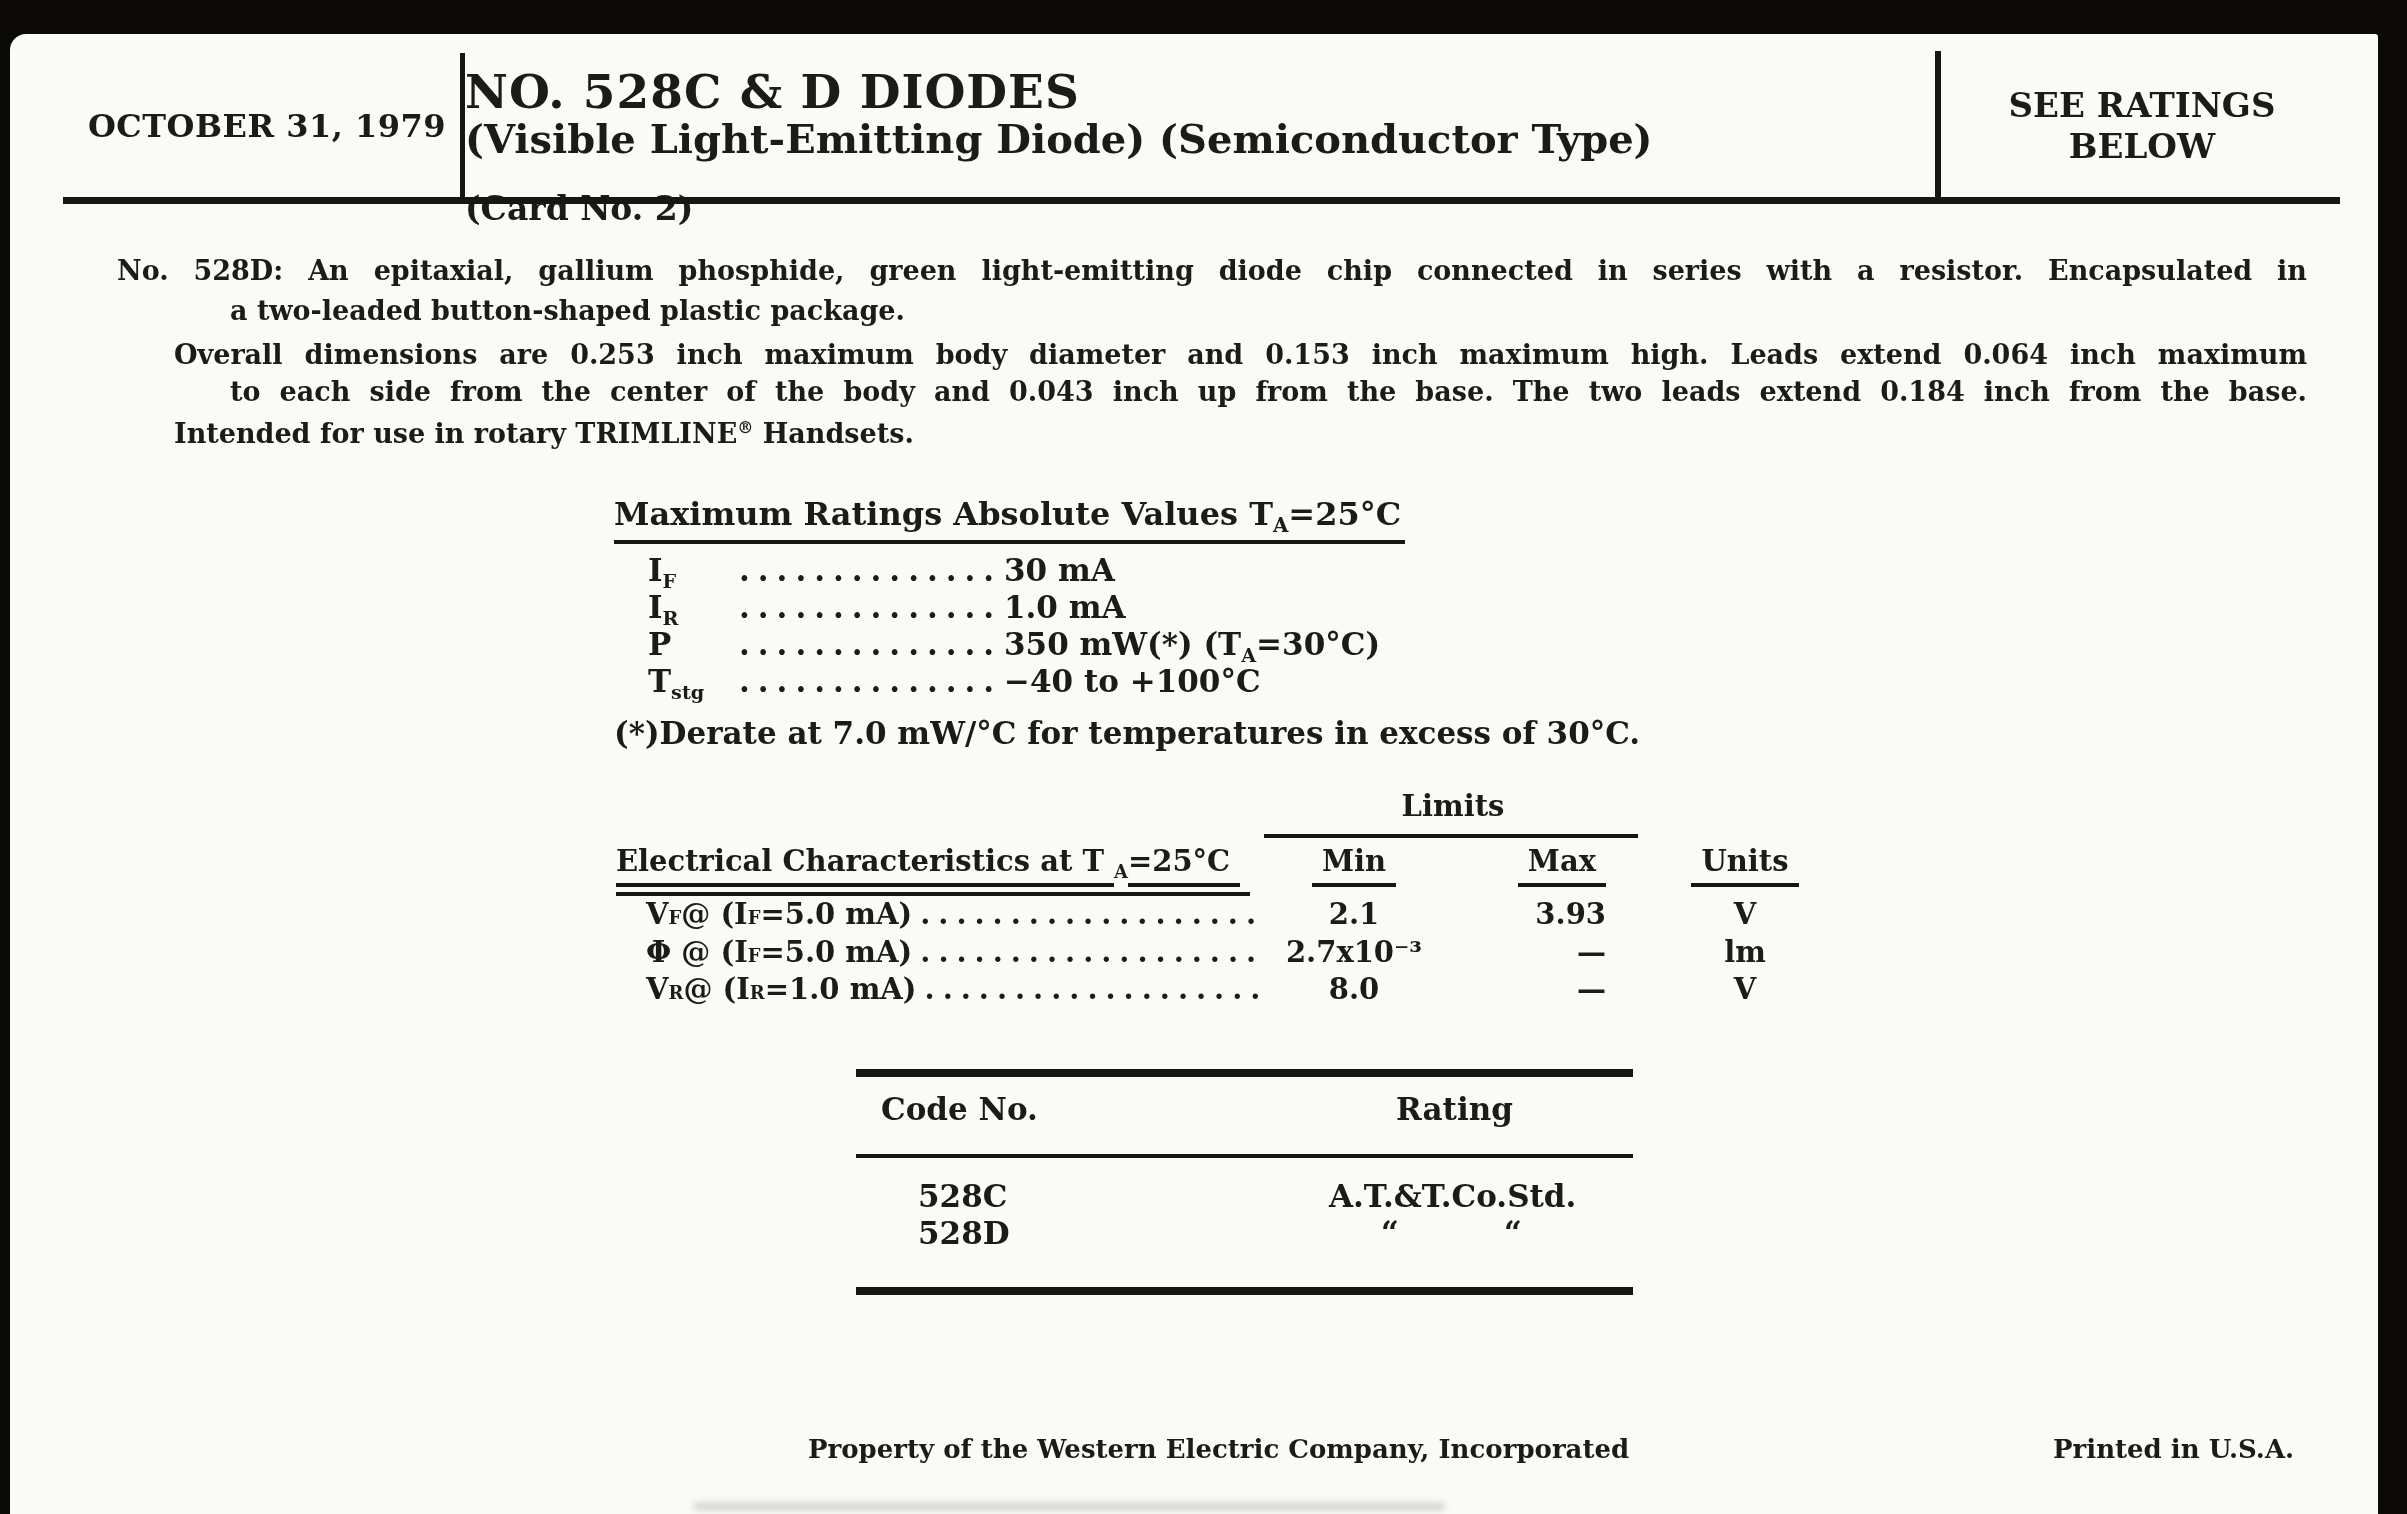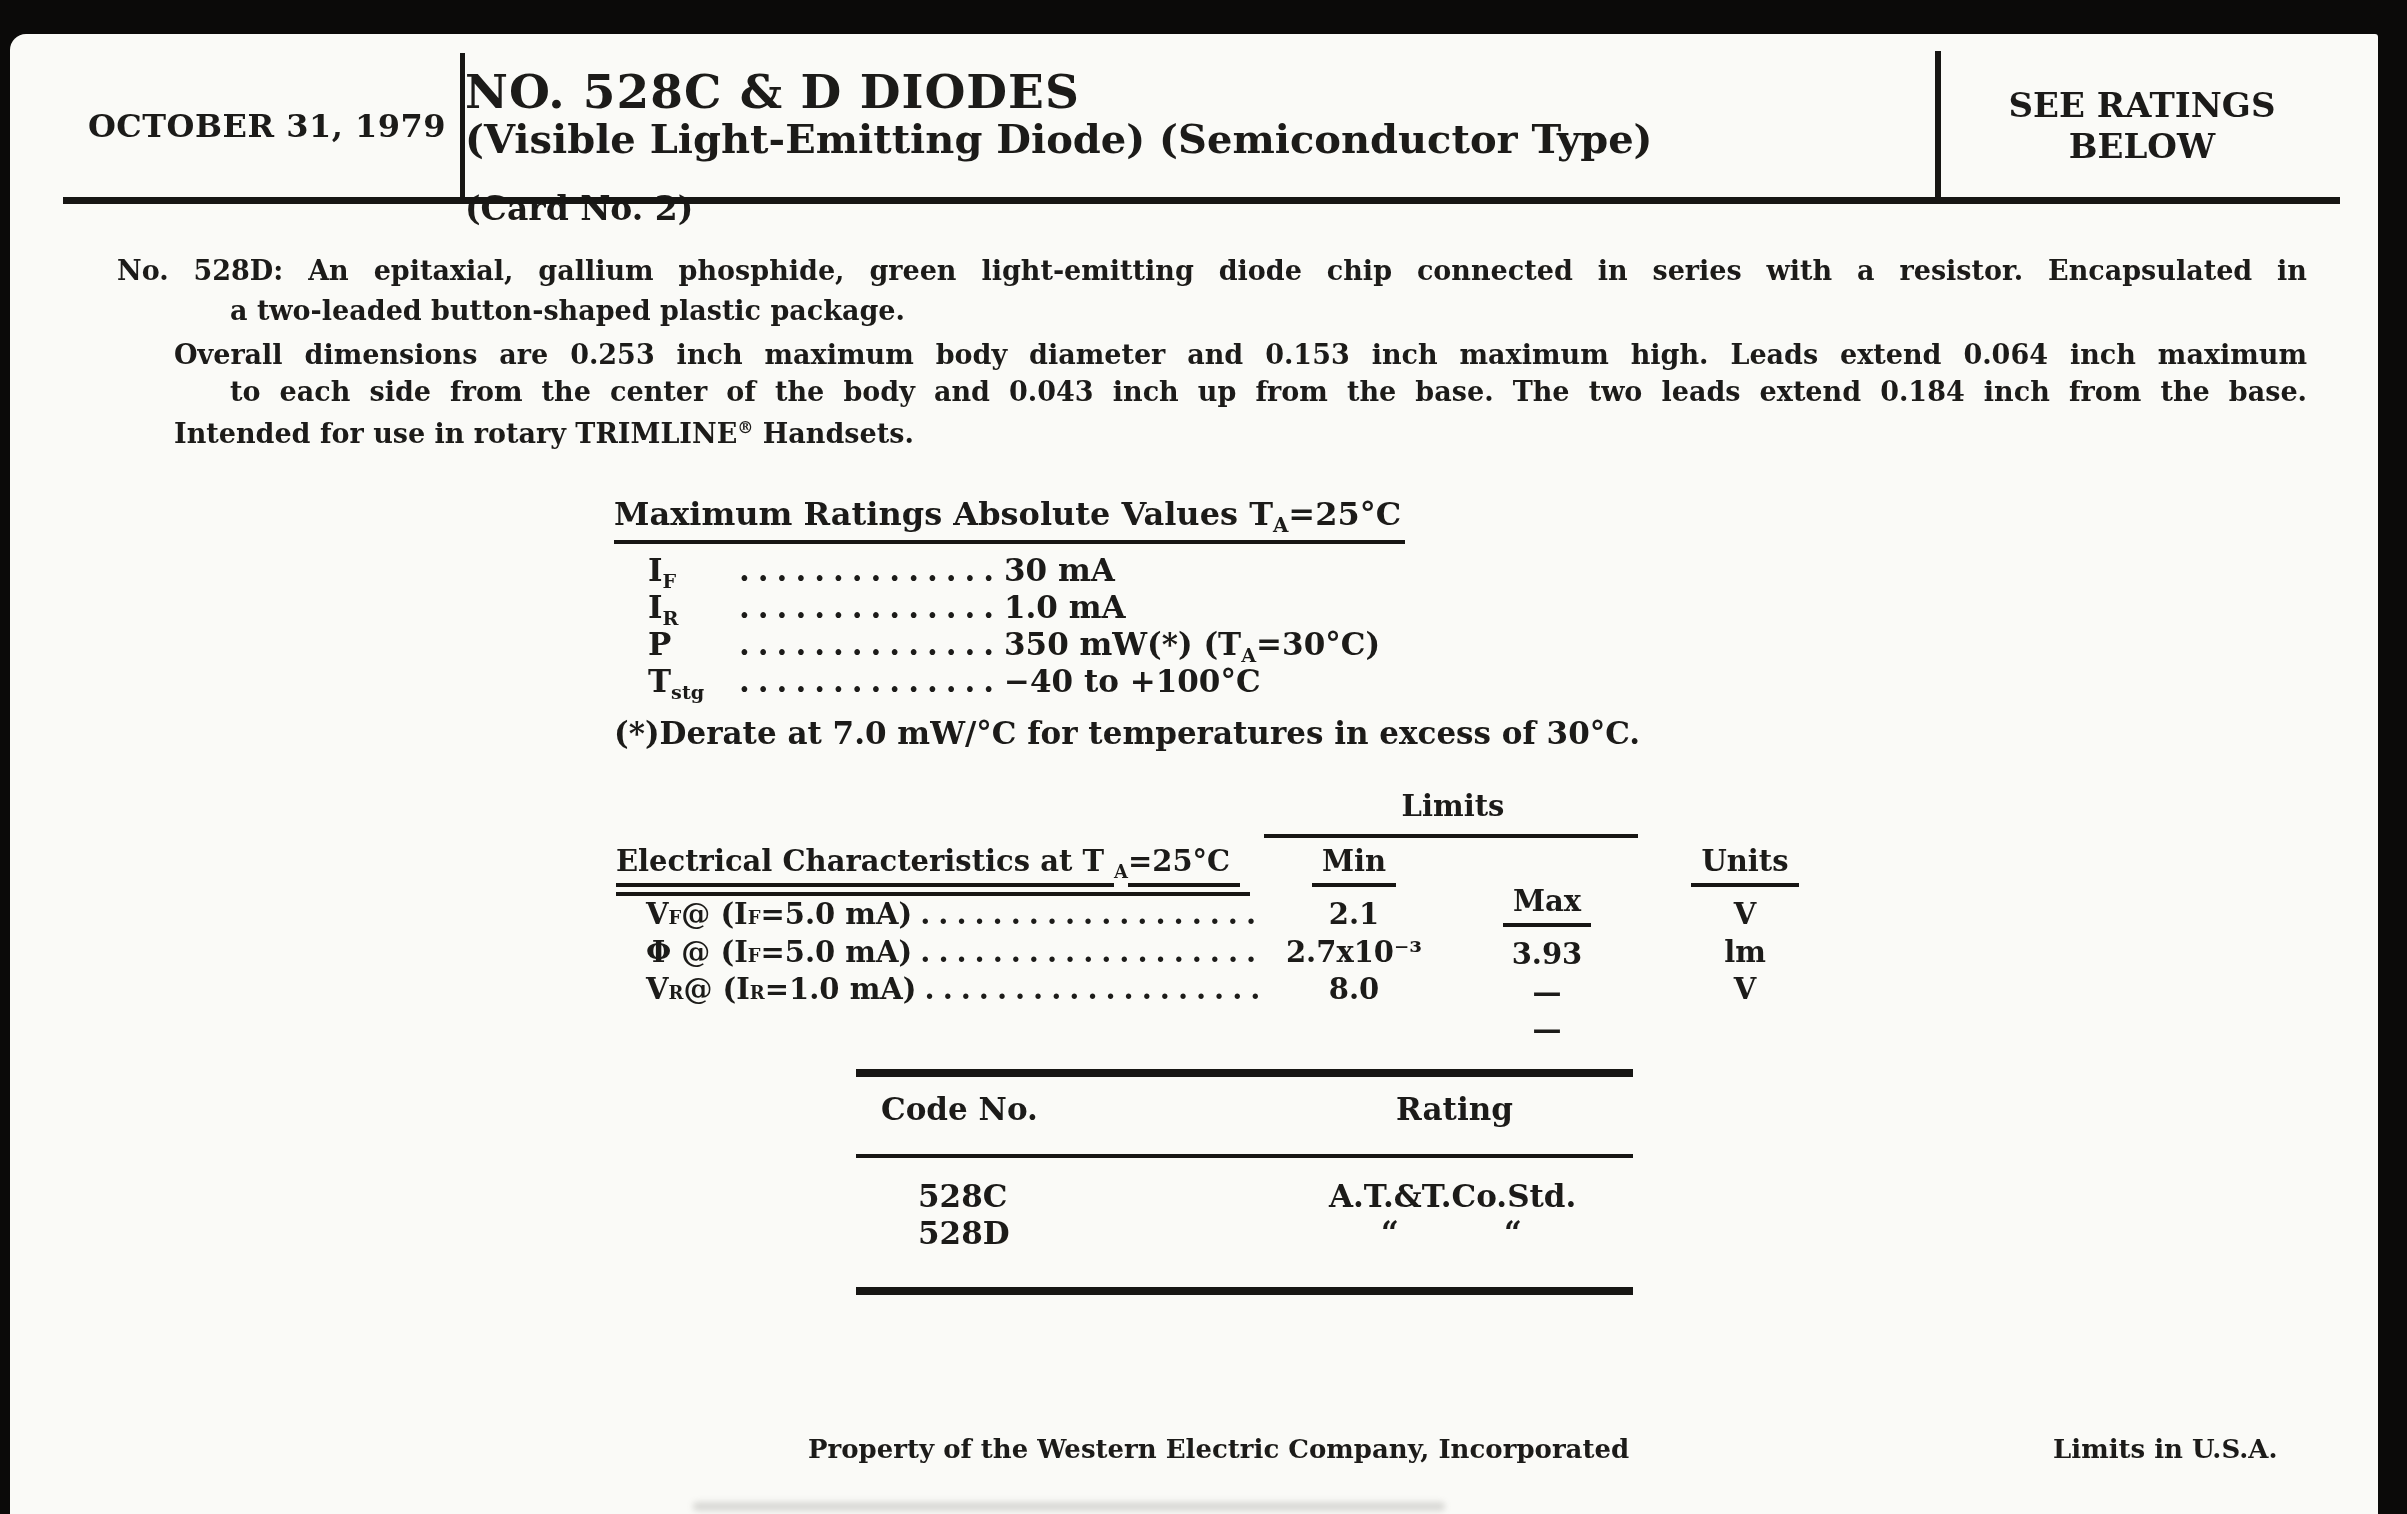--- a/index.html
+++ b/index.html
@@ -54,21 +54,21 @@
   
   .ec { left:616px; top:787px; width:1238px; height:228px; font-size:29px; }
   .ec .abs { position:absolute; }
   .ec-limits { left:644px; top:2px; width:386px; text-align:center; }
   .ec-limits-rule { left:648px; top:47px; width:374px; height:4px; background:#171614; }
   .ec-h-label { left:0; top:57px; }
   .ec-h-label span, .ec-h-col span { display:inline-block; border-bottom:4px solid #171614;
     padding:0 10px 5px 10px; white-space:nowrap; }
   .ec-h-label span { padding-left:0; }
   .ec-col-min   { left:644px;  width:188px; text-align:center; }
-  .ec-col-max   { left:832px;  width:198px; text-align:center;margin-top:40px; }
+  .ec-col-max   { left:792px;  width:198px; text-align:right; }
   .ec-col-units { left:1030px; width:198px; text-align:center; }
   .ec-h-min { top:57px; } .ec-h-max { top:57px; } .ec-h-units { top:57px; }
   .ec-r0 { top:110px; } .ec-r1 { top:148px; } .ec-r2 { top:185px; }
   .ec-label { left:30px; width:614px; display:flex; align-items:baseline; white-space:nowrap; }
   .ec-label .dots { flex:1 1 auto; overflow:hidden; margin-left:8px; }
   .dots { letter-spacing:8px; white-space:nowrap; }
 
   
   .ct { left:856px; top:1069px; width:777px; height:230px; font-size:31px; }
   .ct .abs { position:absolute; }
@@ -205,16 +205,16 @@
   <div class="abs ct-mid"></div>
   <div class="abs ct-code0">528C</div>
   <div class="abs ct-rating0">A.T.&amp;T.Co.Std.</div>
   <div class="abs ct-code1">528D</div>
   <div class="abs ct-ditto1">“</div>
   <div class="abs ct-ditto2">“</div>
   <div class="abs ct-bot"></div>
 </div>
 
 <div class="abs foot-prop">Property of the Western Electric Company, Incorporated</div>
-<div class="abs foot-printed">Limits in U.S.A.</div>
+<div class="abs foot-printed">Printed in U.S.A.</div>
 
 <div class="abs smudge"></div>
 
 
 </body></html>

